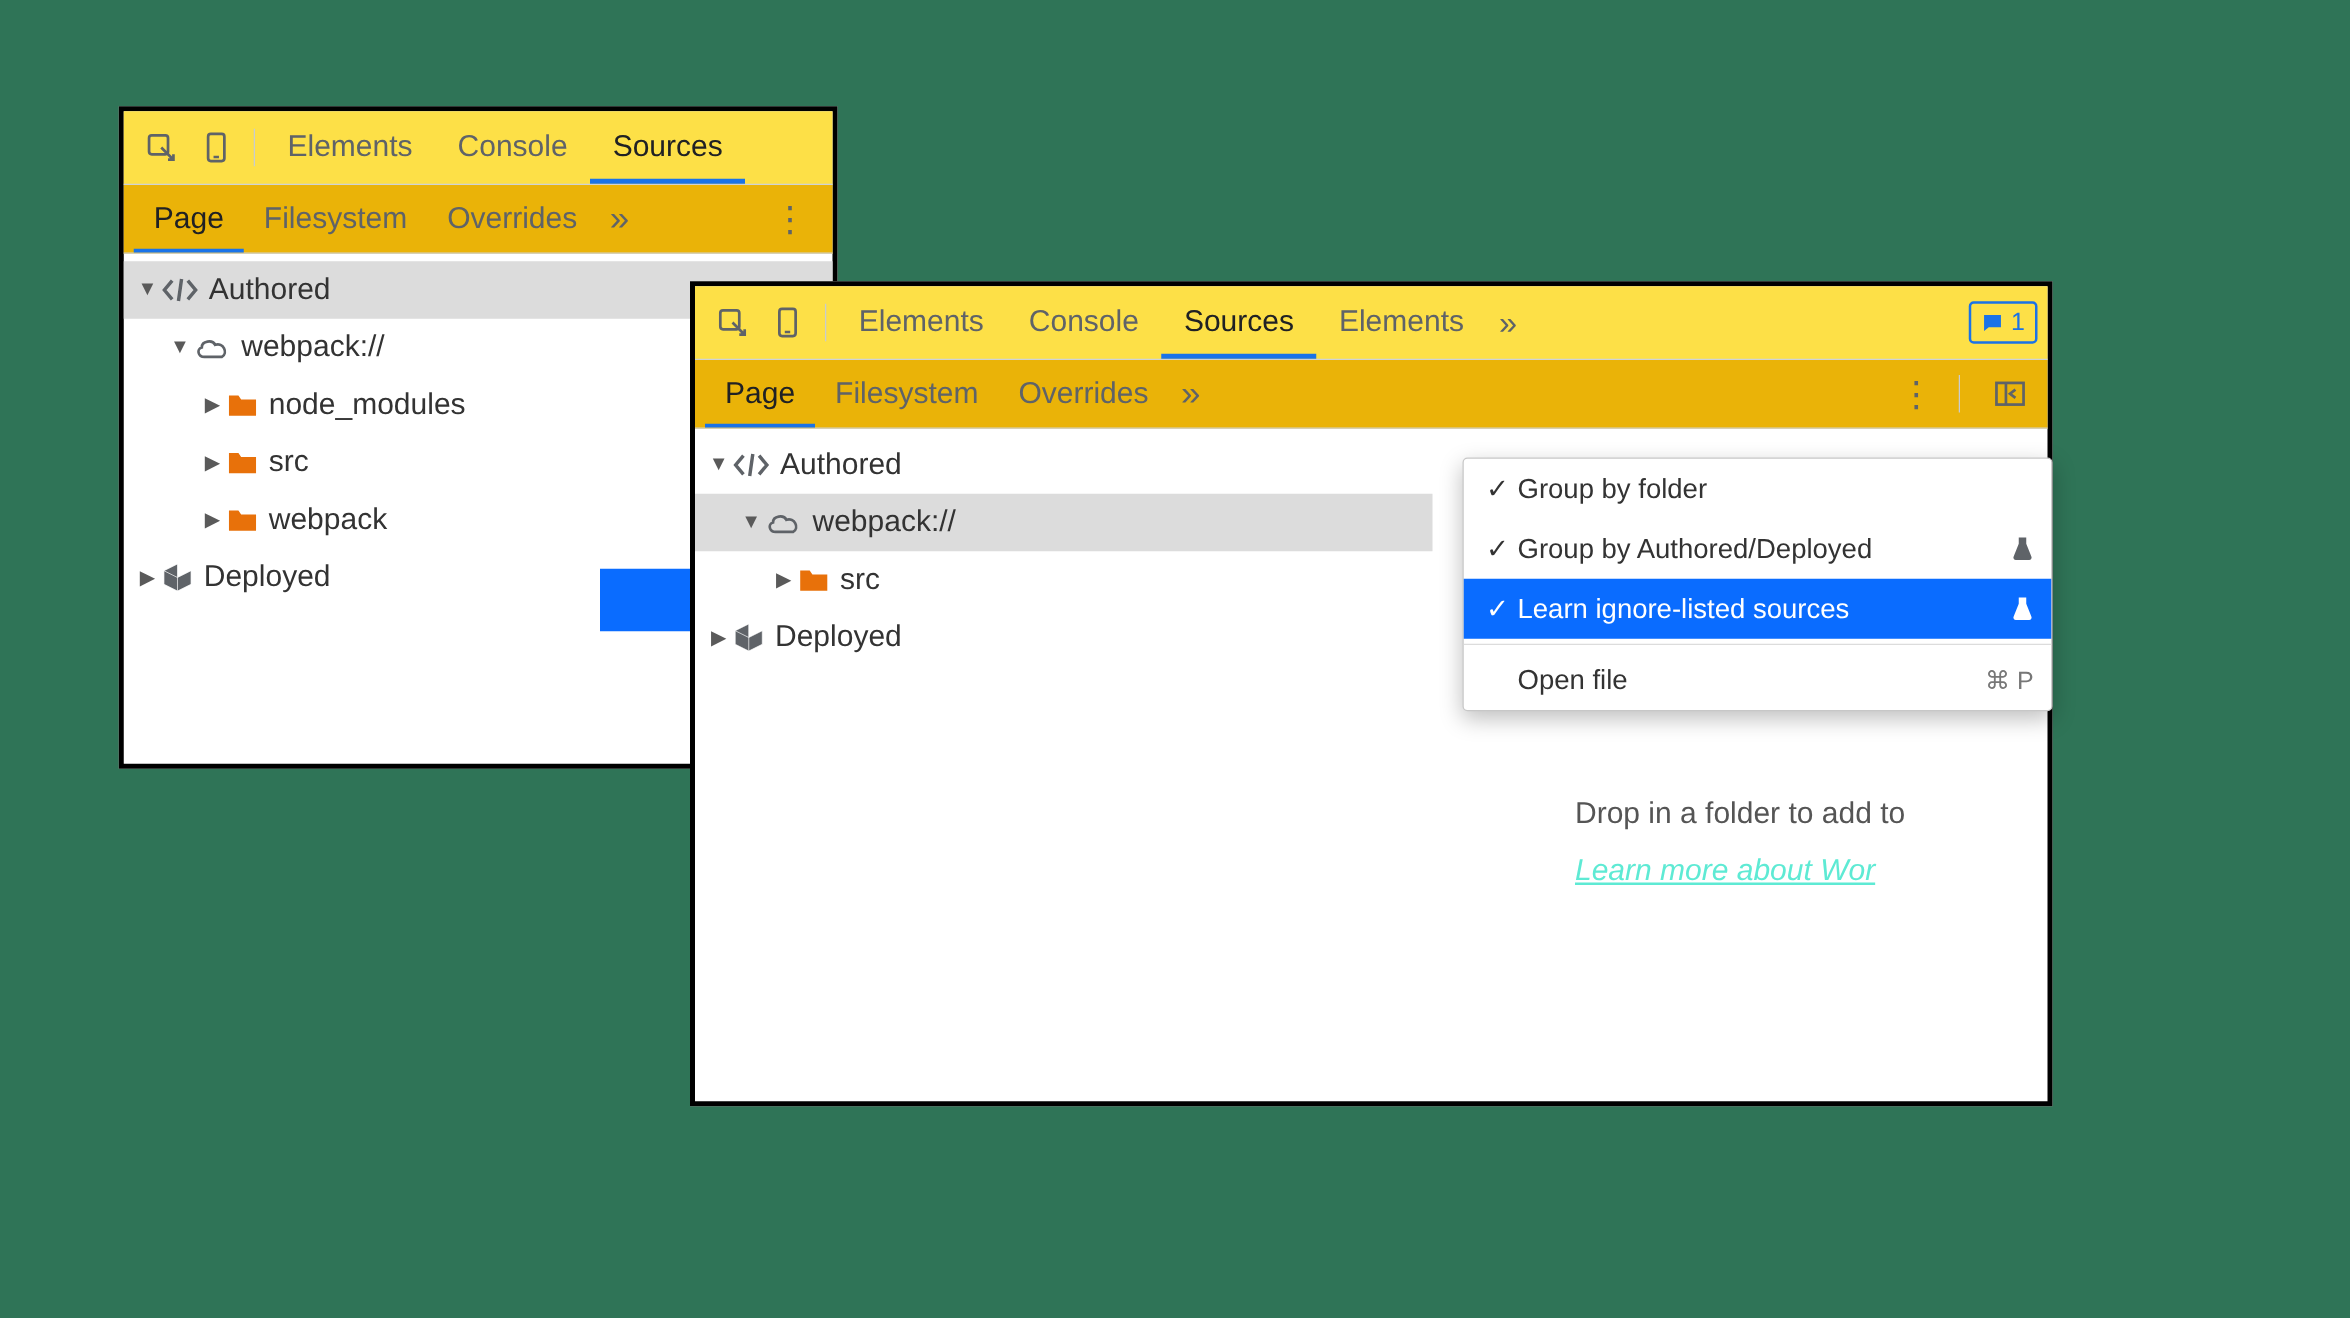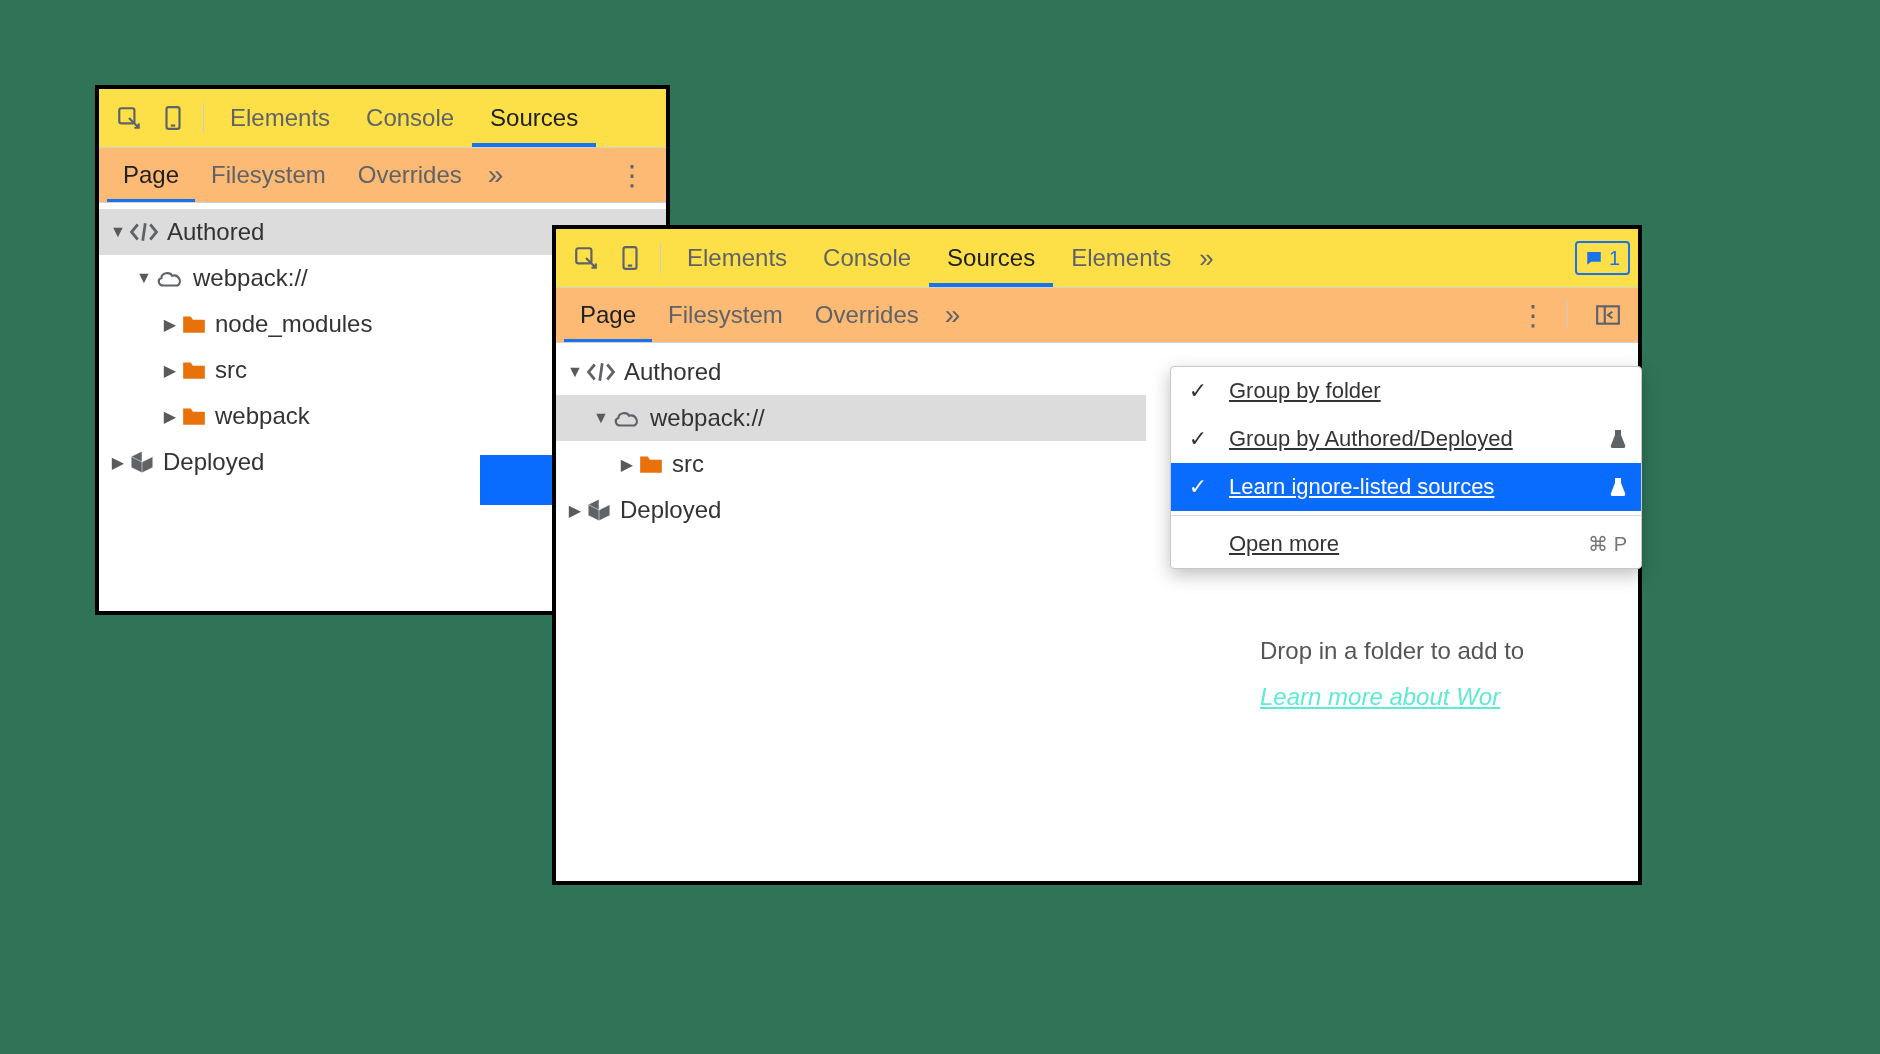--- a/index.html
+++ b/index.html
@@ -62,21 +62,21 @@
     }
     .toptab.active {
       color: #202124;
       border-bottom: 4px solid #1a73e8;
       height: 54px;
     }
     .subbar {
       display: flex;
       align-items: center;
       height: 54px;
-      background: #fdba74;
+      background: #eab308;
       border-bottom: 1px solid #cfd3d6;
       padding: 0 8px;
     }
     .subtab {
       padding: 0 16px;
       height: 54px;
       line-height: 54px;
       color: #5f6368;
       font-size: 24px;
     }
@@ -162,21 +162,21 @@
     }
     .menu-item {
       display: flex;
       align-items: center;
       height: 48px;
       padding: 0 14px;
       font-size: 22px;
       color: #333;
     }
     .menu-item .check { width: 26px; text-align:center; }
-    .menu-item .mtxt { flex: 1; margin-left: 18px; text-decoration: underline; }
+    .menu-item .mtxt { flex: 1; margin-left: 3px; }
     .menu-item.highlight {
       background: #0a6cff;
       color: #fff;
     }
     .menu-sep {
       height: 1px;
       background: #dcdcdc;
       margin: 4px 0;
     }
     .shortcut { color: #777; font-size: 20px; }
@@ -373,16 +373,16 @@
   <div class="menu-item highlight">
     <span class="check">✓</span>
     <span class="mtxt">Learn ignore-listed sources</span>
     <svg class="flask" width="18" height="20" viewBox="0 0 16 20" fill="#fff">
         <path d="M5 1 H11 V6 L15 16 A2 2 0 0 1 13 19 H3 A2 2 0 0 1 1 16 L5 6 Z"></path>
       </svg>
   </div>
   <div class="menu-sep"></div>
   <div class="menu-item">
     <span class="check"></span>
-    <span class="mtxt">Open more</span>
+    <span class="mtxt">Open file</span>
     <span class="shortcut">⌘ P</span>
   </div>
 </div>
 
 </body></html>

